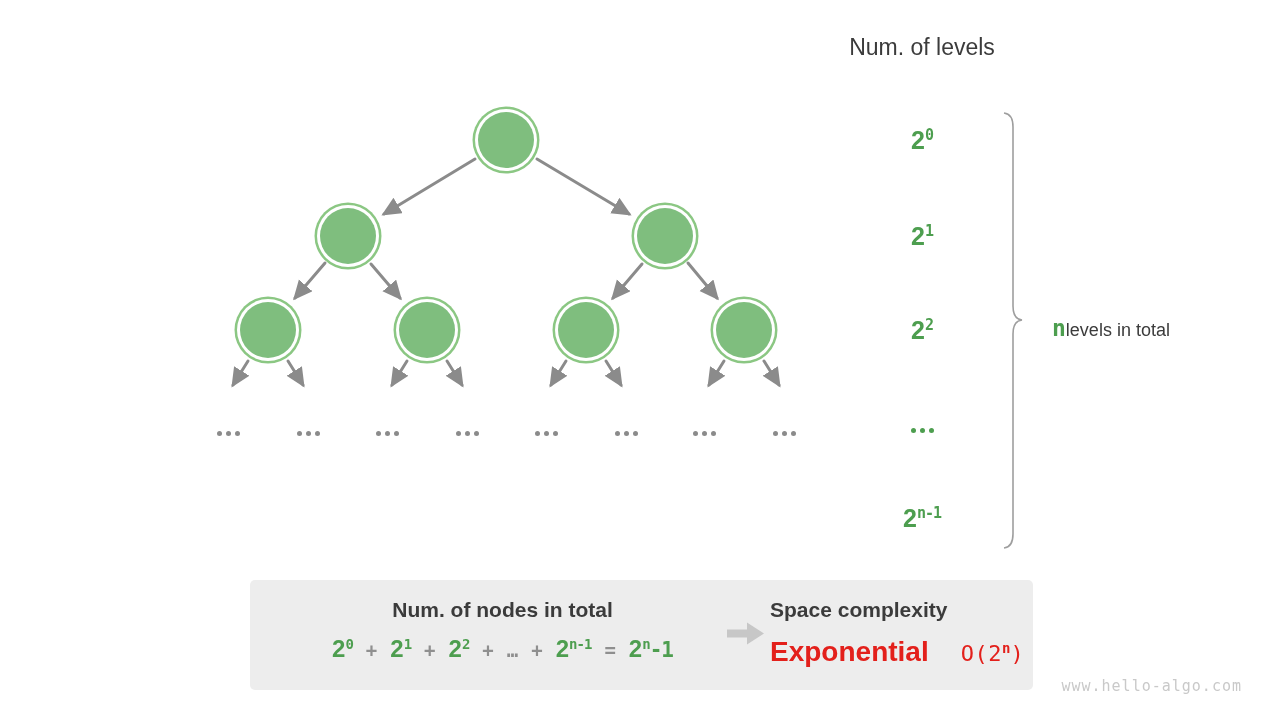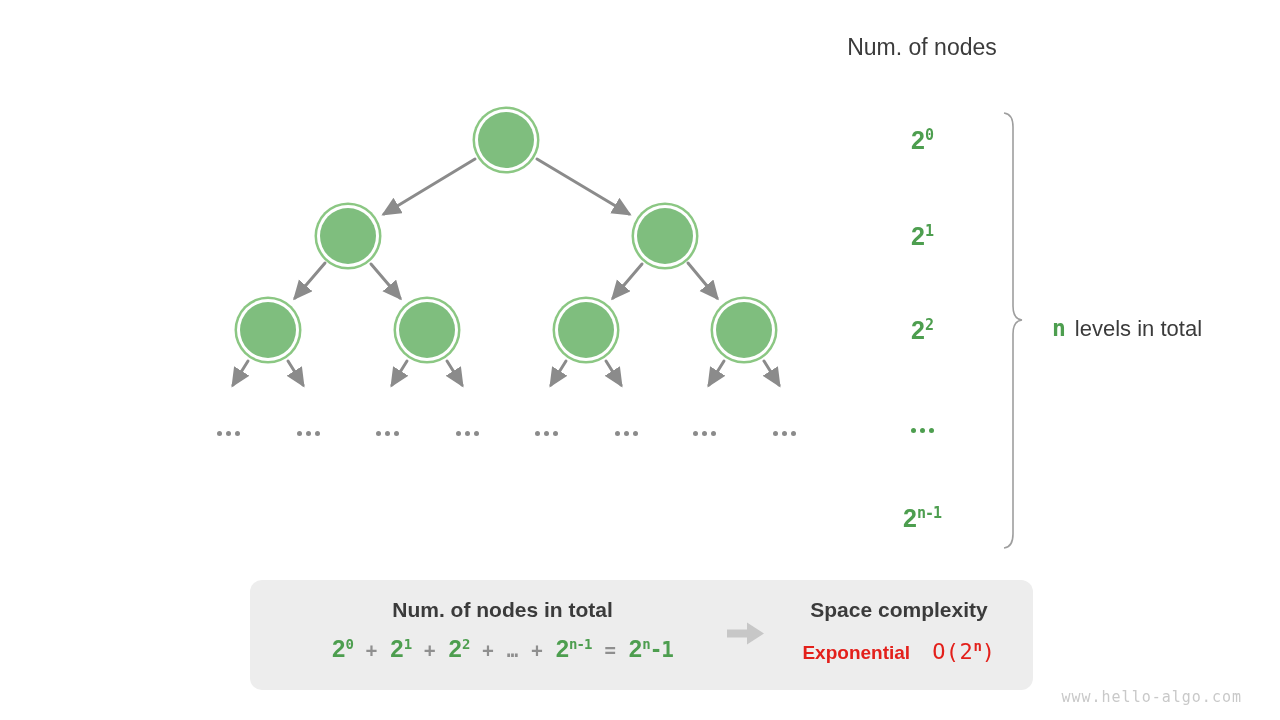--- a/index.html
+++ b/index.html
@@ -45,46 +45,46 @@
   .t-base{font-weight:700;font-size:25px;font-family:"Liberation Sans",sans-serif;}
   .t-sup{font-weight:700;font-size:15px;font-family:"DejaVu Sans Mono",monospace;position:relative;top:-9px;letter-spacing:-1px;}
   .t-suffix{font-weight:700;font-size:21px;font-family:"DejaVu Sans Mono",monospace;letter-spacing:-1px;}
   .level-label.dots-green{display:flex;justify-content:center;align-items:center;gap:4px;}
   .level-label.dots-green .dot{width:5px;height:5px;border-radius:50%;background:var(--green-text);display:block;}
 
   .brace-label{
     position:absolute;left:1052px;top:312px;height:32px;line-height:32px;white-space:nowrap;
   }
   .brace-label .hl{font-weight:700;font-size:23px;color:var(--green-text);font-family:"DejaVu Sans Mono",monospace;}
-  .brace-label .rest{font-size:22px;color:var(--ink);margin-left:9px;}
+  .brace-label .rest{font-size:18px;color:var(--ink);}
 
   
   .summary-box{
-    position:absolute;left:250px;top:580px;width:783px;height:110px;border-radius:12px;
+    position:absolute;left:250px;top:580px;width:783px;height:110px;border-radius:5px;
     background:var(--box-bg);
   }
   .box-col-left{position:absolute;left:0;top:0;width:505px;text-align:center;}
-  .box-col-right{position:absolute;left:520px;top:0;width:258px;text-align:center;}
+  .box-col-right{position:absolute;left:520px;top:0;width:258px;}
   .box-title{margin-top:17px;font-weight:700;font-size:21px;color:var(--ink);line-height:26px;}
   .formula{
     margin-top:12px;display:flex;justify-content:center;align-items:baseline;gap:13px;height:34px;
   }
   .f-term{color:var(--green-text);white-space:nowrap;}
   .f-term .t-base{font-size:24px;}
   .f-term .t-sup{font-size:14px;top:-8px;}
   .f-op{font-weight:700;font-size:19px;color:var(--op);font-family:"DejaVu Sans Mono",monospace;}
   .result{margin-top:13px;color:var(--red);white-space:nowrap;line-height:32px;}
-  .result .r-label{font-weight:700;font-size:19px;margin-right:22px;}
+  .result .r-label{font-weight:700;font-size:28px;margin-right:32px;}
   .result .r-mono{font-weight:400;font-size:22px;font-family:"DejaVu Sans Mono",monospace;letter-spacing:0.5px;}
   .result .r-sup{font-weight:700;font-size:14px;font-family:"DejaVu Sans Mono",monospace;position:relative;top:-8px;}
   .block-arrow{position:absolute;left:477px;top:42px;}
 
   .watermark{
     position:absolute;right:38px;top:677px;font-family:"DejaVu Sans Mono","Liberation Mono",monospace;
-    font-size:15px;color:var(--watermark);letter-spacing:1px;margin-top:11px;
+    font-size:15px;color:var(--watermark);letter-spacing:1px;
   }
 </style>
 </head>
 <body>
 
 <div class="canvas">
 
   <svg class="layer" width="1280" height="720" viewBox="0 0 1280 720">
     <defs>
       <marker id="arrow" markerWidth="8" markerHeight="8" refX="5.5" refY="3" orient="auto">
@@ -153,21 +153,21 @@
       <i class="dot"></i>
       <i class="dot"></i>
     </div>
   <div class="dots3" style="left:769px;top:429px;">
       <i class="dot"></i>
       <i class="dot"></i>
       <i class="dot"></i>
     </div>
 
   <div class="panel-header">
-    <div>Num. of nodes</div>
+    <div>Num. of levels</div>
   </div>
 
   <div class="level-label" style="top:123px;"><span class="t-base">2</span><span class="t-sup">0</span></div>
   <div class="level-label" style="top:219px;"><span class="t-base">2</span><span class="t-sup">1</span></div>
   <div class="level-label" style="top:313px;"><span class="t-base">2</span><span class="t-sup">2</span></div>
   <div class="level-label dots-green" style="top:413px;">
       <i class="dot"></i>
       <i class="dot"></i>
       <i class="dot"></i>
     </div>

